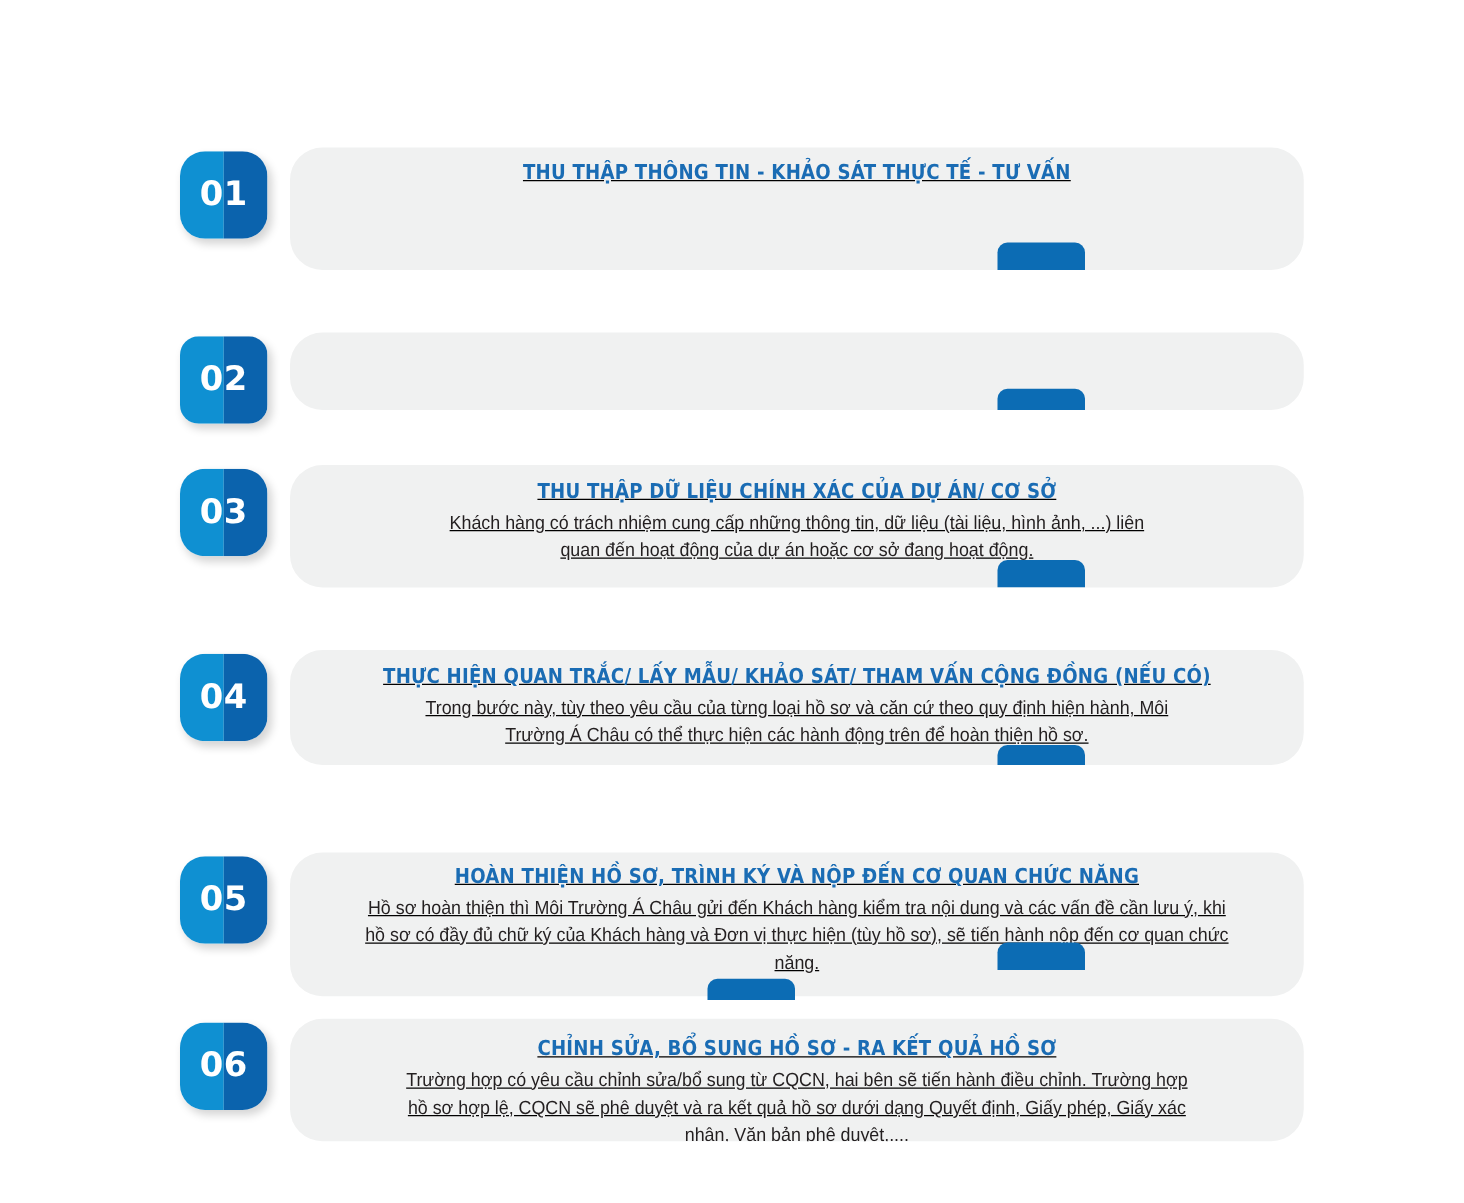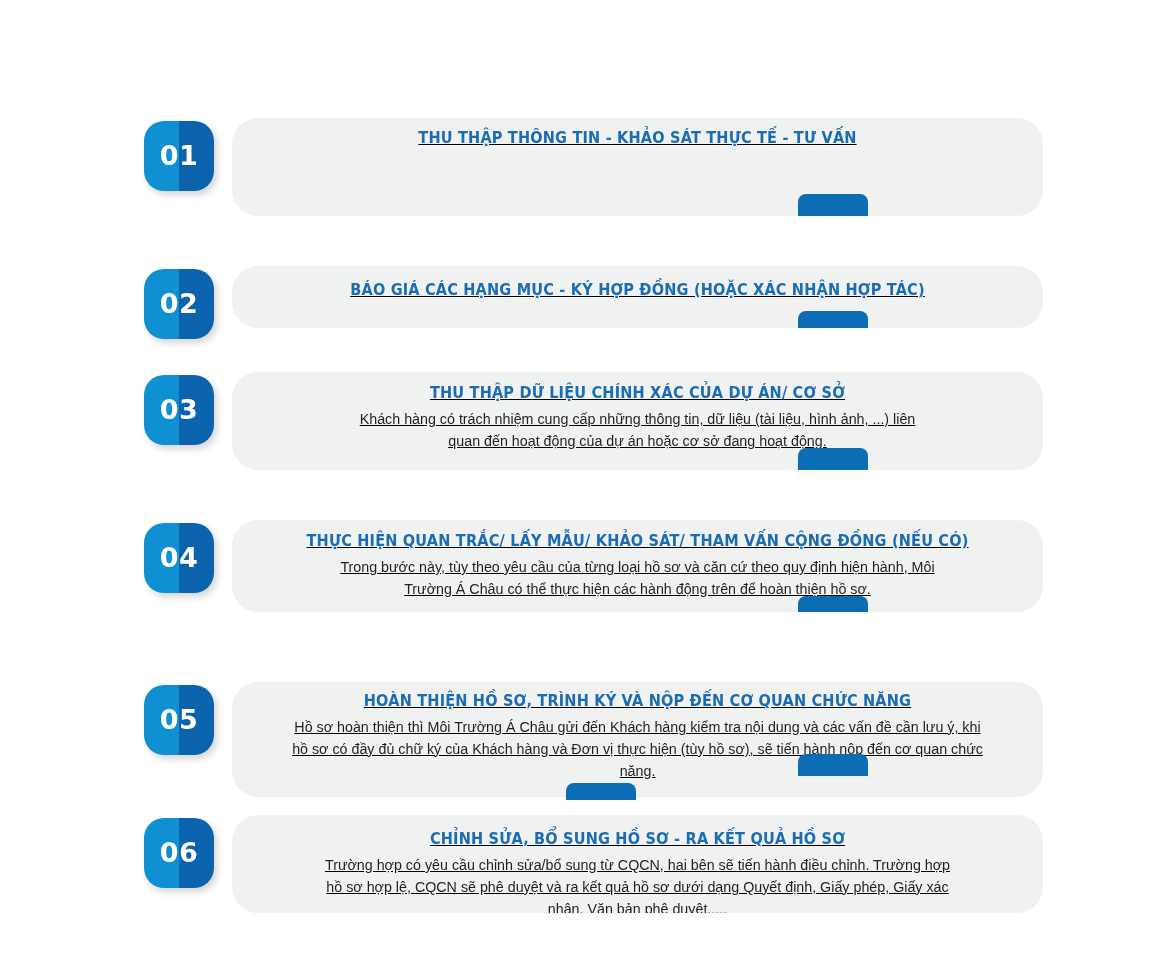--- a/index.html
+++ b/index.html
@@ -139,30 +139,26 @@
     </div>
     <div class="card" style="top:0px; height:98px;">
       <div class="card-inner" style="padding-top:10px;">
         <div class="card-title">THU THẬP THÔNG TIN - KHẢO SÁT THỰC TẾ - TƯ VẤN</div>
       </div>
       <div class="tab" style="top:76px;"></div>
     </div>
   </div>
 
   <div class="step-row" style="top:234px;">
-    <div class="badge" style="left:144px; top:3px;">
+    <div class="badge" style="left:144px; top:3px;border-radius:15px;">
       <div class="half-left"></div>
       <div class="half-right"></div>
       <div class="badge-num">02</div>
     </div>
     <div class="card" style="top:0px; height:62px;">
-      <div class="card-inner" style="padding-top:14px;">
-        <div class="card-title">BÁO GIÁ CÁC HẠNG MỤC - KÝ HỢP ĐỒNG (HOẶC XÁC NHẬN HỢP TÁC)</div>
-        <div class="card-desc"></div>
-      </div>
       <div class="tab" style="top:45px;"></div>
     </div>
   </div>
 
   <div class="step-row" style="top:340px;">
     <div class="badge" style="left:144px; top:3px;">
       <div class="half-left"></div>
       <div class="half-right"></div>
       <div class="badge-num">03</div>
     </div>

